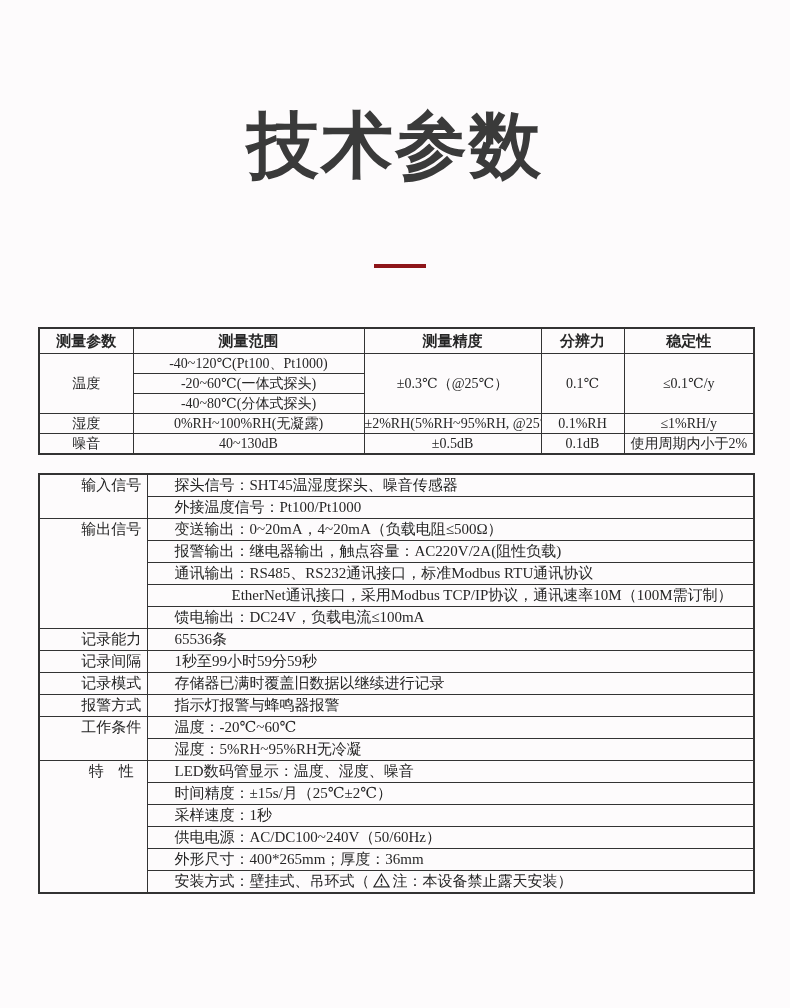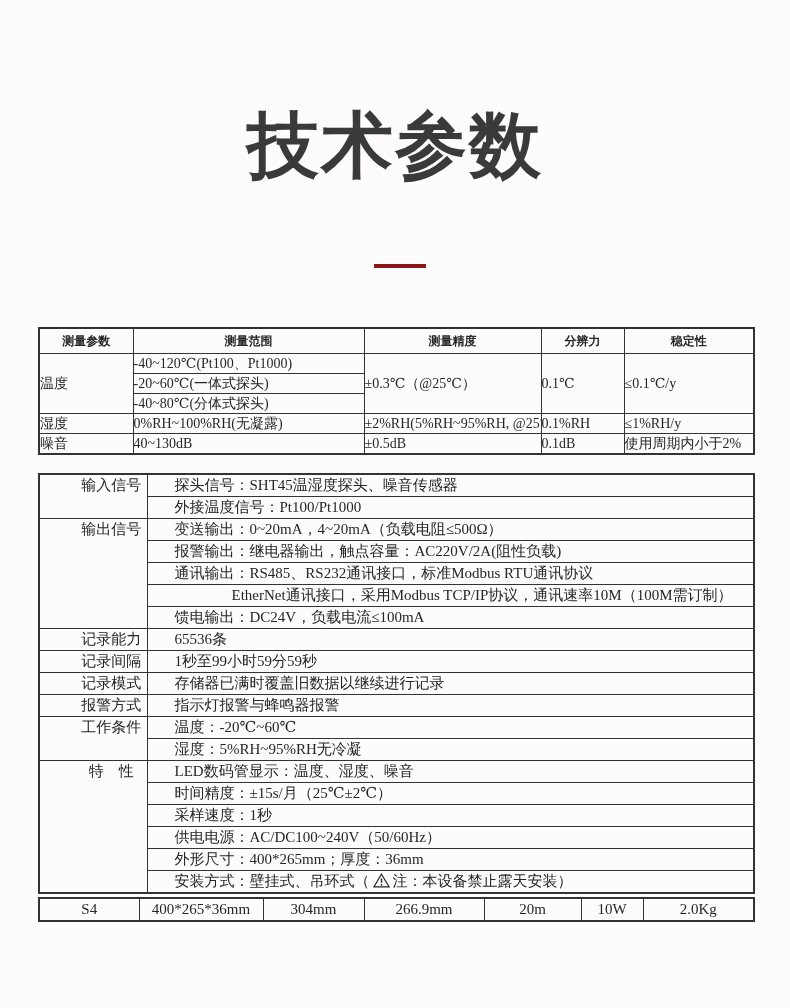--- a/index.html
+++ b/index.html
@@ -58,26 +58,27 @@
     white-space: nowrap;
   }
   
   .t-measure {
     top: 327px;
     width: 715px;
     font-size: 14px;
   }
   .t-measure th {
     height: 24px;
-    font-size: 12px;
+    font-size: 15px;
     font-weight: bold;
     text-align: center;
   }
   .t-measure td {
     height: 19px;
+    text-align: center;
   }
   
   .t-spec {
     top: 473px;
     width: 715px;
     font-size: 15px;
   }
   .t-spec td {
     height: 21px;
     padding-left: 36px;
@@ -254,25 +255,16 @@
     <colgroup>
         <col style="width: 100px;">
         <col style="width: 124px;">
         <col style="width: 101px;">
         <col style="width: 120px;">
         <col style="width: 97px;">
         <col style="width: 62px;">
         <col style="width: 111px;">
       </colgroup>
     <tbody>
-        <tr>
-          <td>S4</td>
-          <td>400*265*36mm</td>
-          <td>304mm</td>
-          <td>266.9mm</td>
-          <td>20m</td>
-          <td>10W</td>
-          <td>2.0Kg</td>
-        </tr>
       </tbody>
   </table>
 
 </div>
 
 </body></html>

